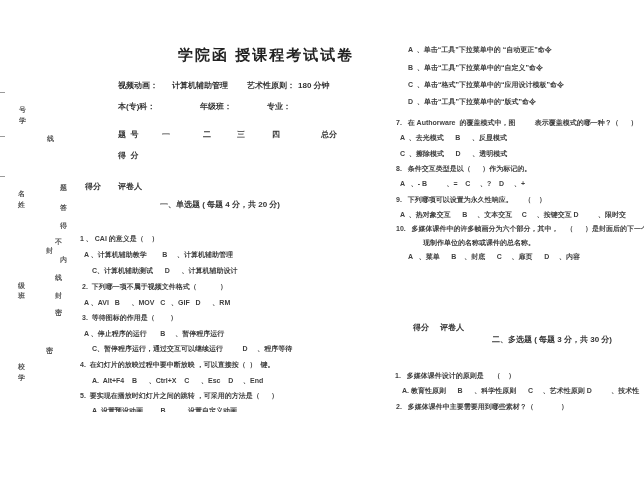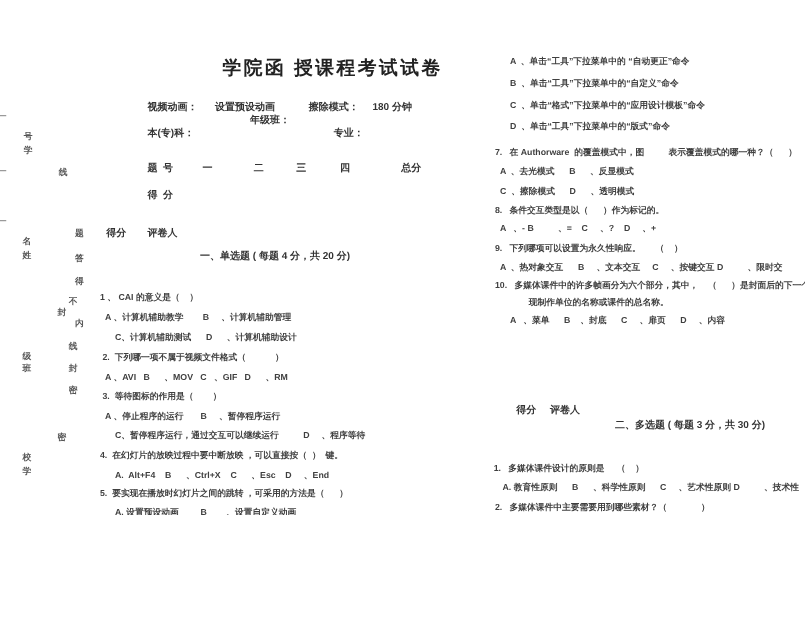--- a/index.html
+++ b/index.html
@@ -40,25 +40,25 @@
   <span class="t mch" style="left:60px;top:204px">答</span>
   <span class="t mch" style="left:60px;top:222px">得</span>
   <span class="t mch" style="left:55px;top:238px">不</span>
   <span class="t mch" style="left:60px;top:256px">内</span>
   <span class="t mch" style="left:55px;top:274px">线</span>
   <span class="t mch" style="left:55px;top:292px">封</span>
   <span class="t mch" style="left:55px;top:309px">密</span>
 
   <div class="t title" style="left:178px;top:47px">学院函 授课程考试试卷</div>
   <span class="t b8" style="left:118px;top:82px">视频动画：</span>
-  <span class="t b8" style="left:172px;top:82px">设置预设动画</span>
-  <span class="t b8" style="left:247px;top:82px">擦除模式：</span>
+  <span class="t b8" style="left:172px;top:82px">计算机辅助管理</span>
+  <span class="t b8" style="left:247px;top:82px">艺术性原则：</span>
   <span class="t b8" style="left:298px;top:82px">180 分钟</span>
   <span class="t b8" style="left:118px;top:103px">本(专)科：</span>
-  <span class="t b8" style="left:200px;top:92px">年级班：</span>
+  <span class="t b8" style="left:200px;top:103px">年级班：</span>
   <span class="t b8" style="left:267px;top:103px">专业：</span>
 
   <span class="t b8" style="left:118px;top:131px">题  号</span>
   <span class="t b8" style="left:162px;top:131px">一</span>
   <span class="t b8" style="left:203px;top:131px">二</span>
   <span class="t b8" style="left:237px;top:131px">三</span>
   <span class="t b8" style="left:272px;top:131px">四</span>
   <span class="t b8" style="left:321px;top:131px">总分</span>
   <span class="t b8" style="left:118px;top:152px">得  分</span>
 

